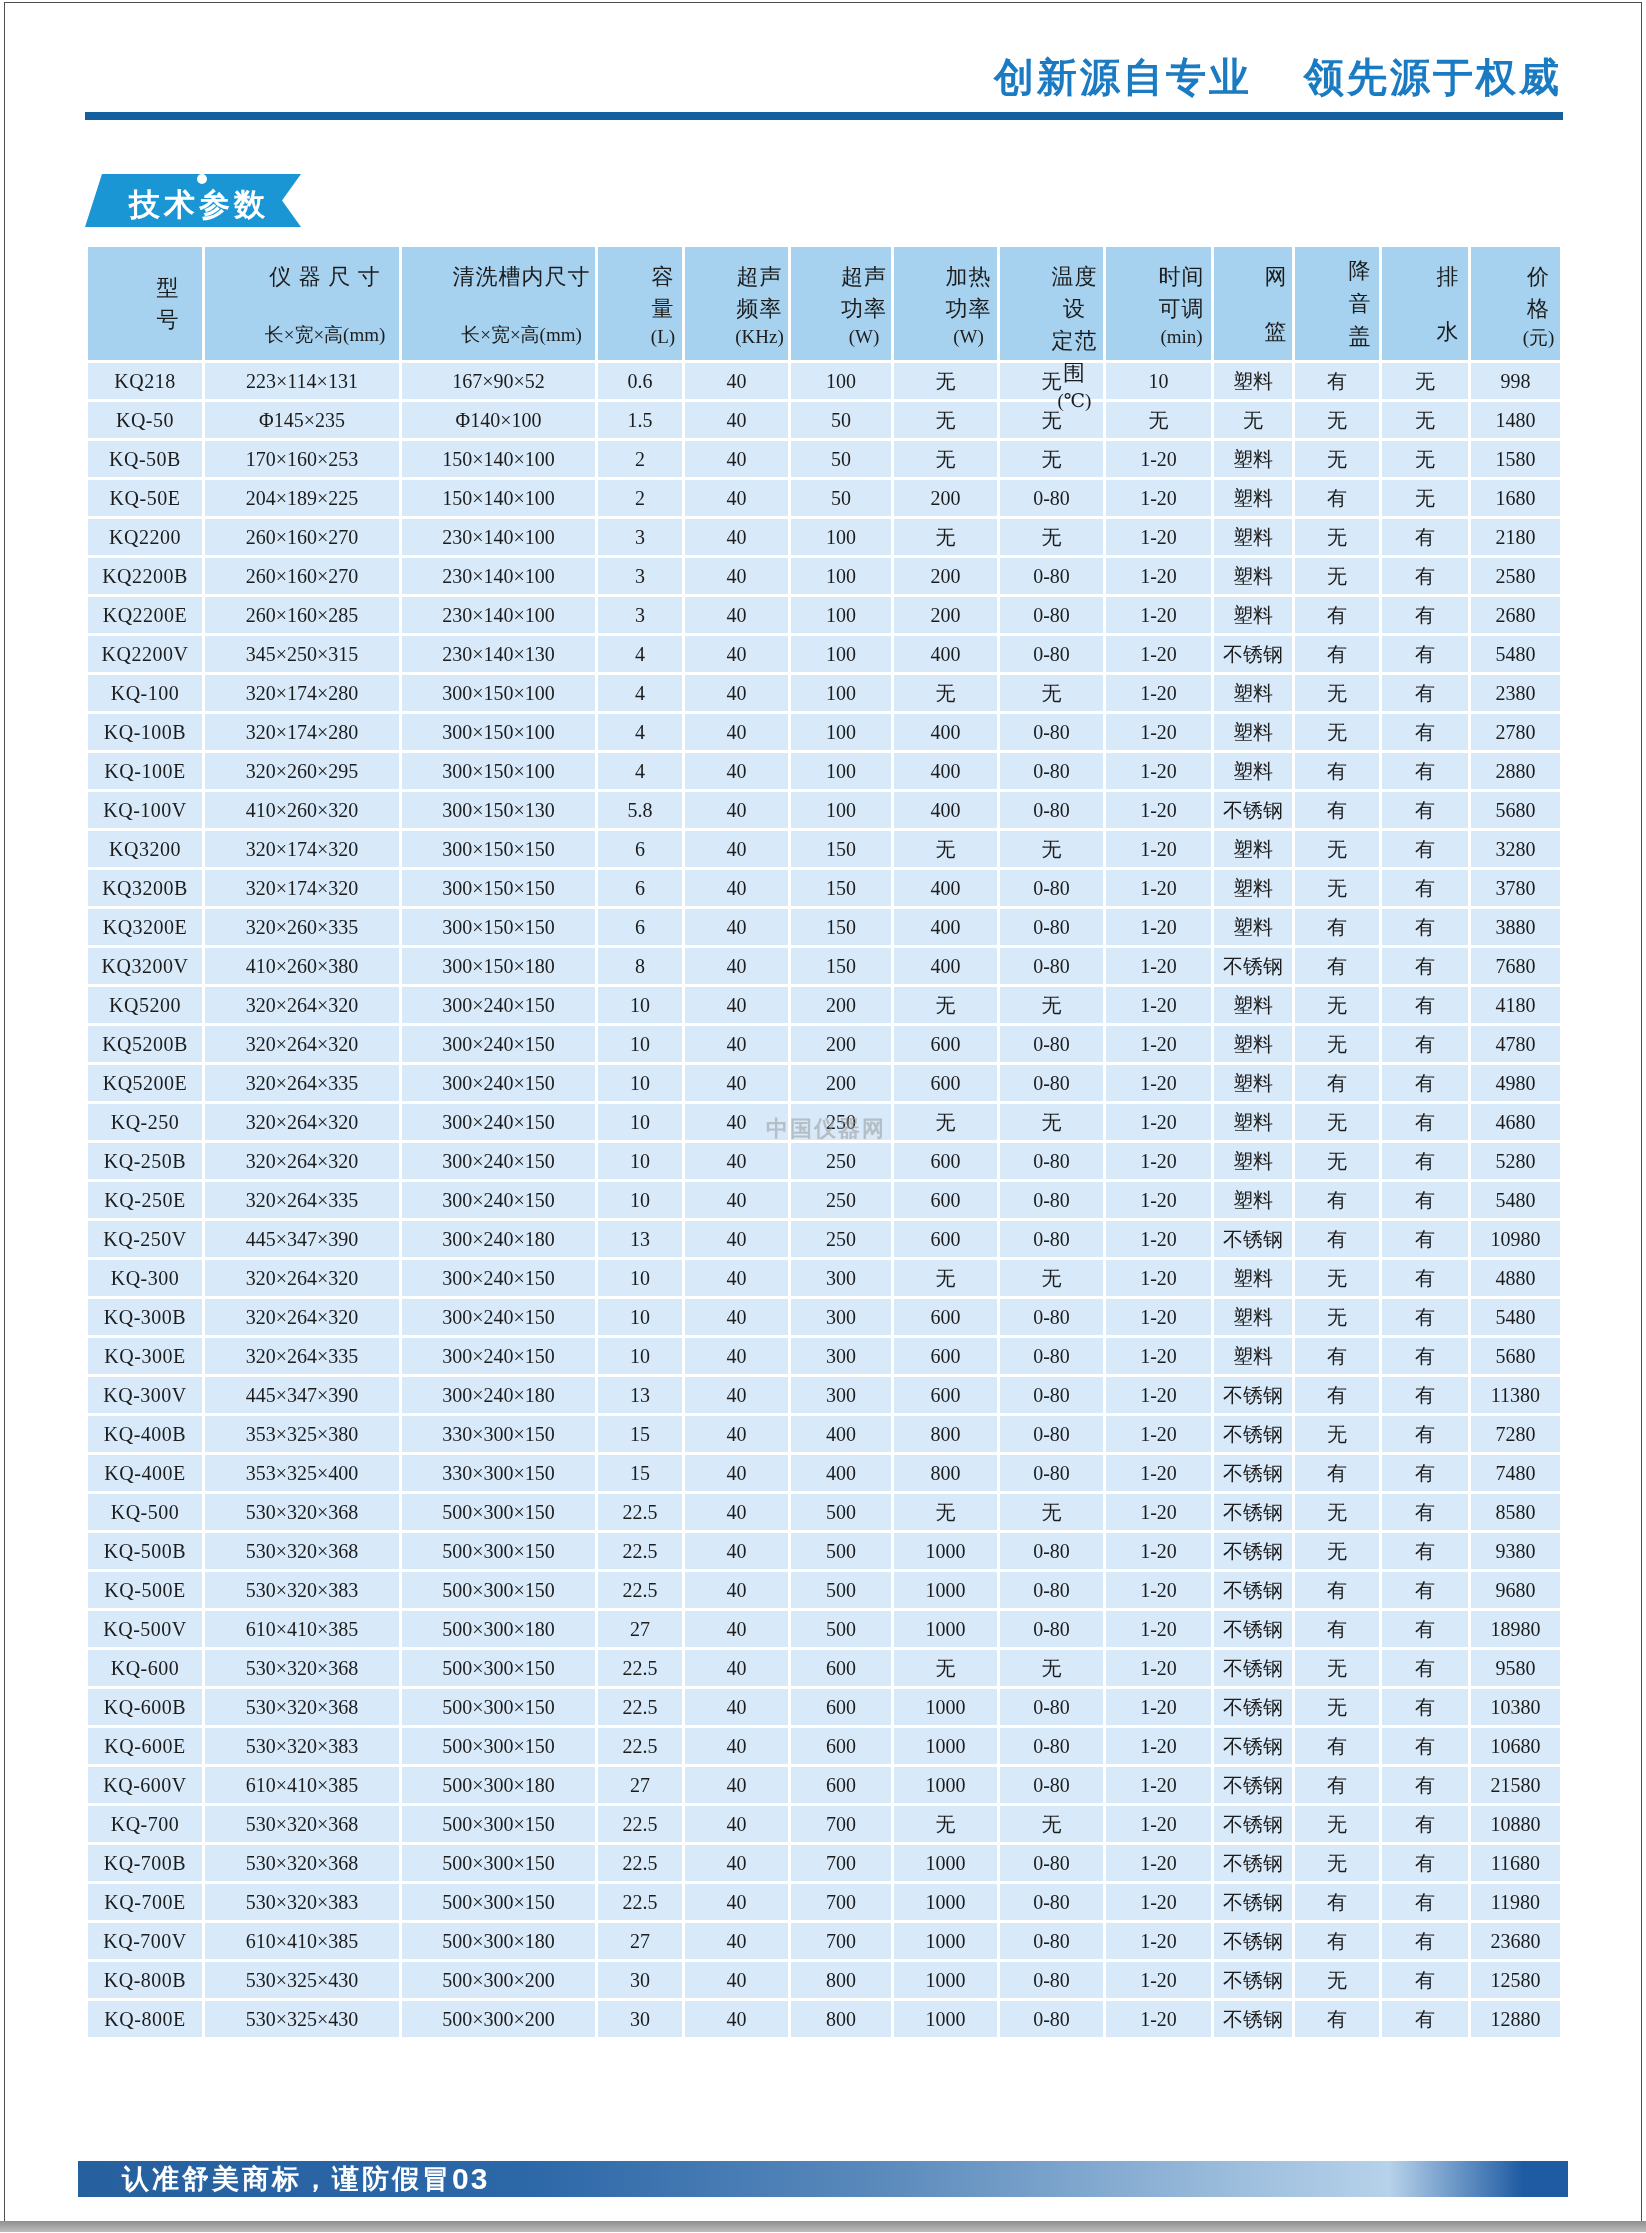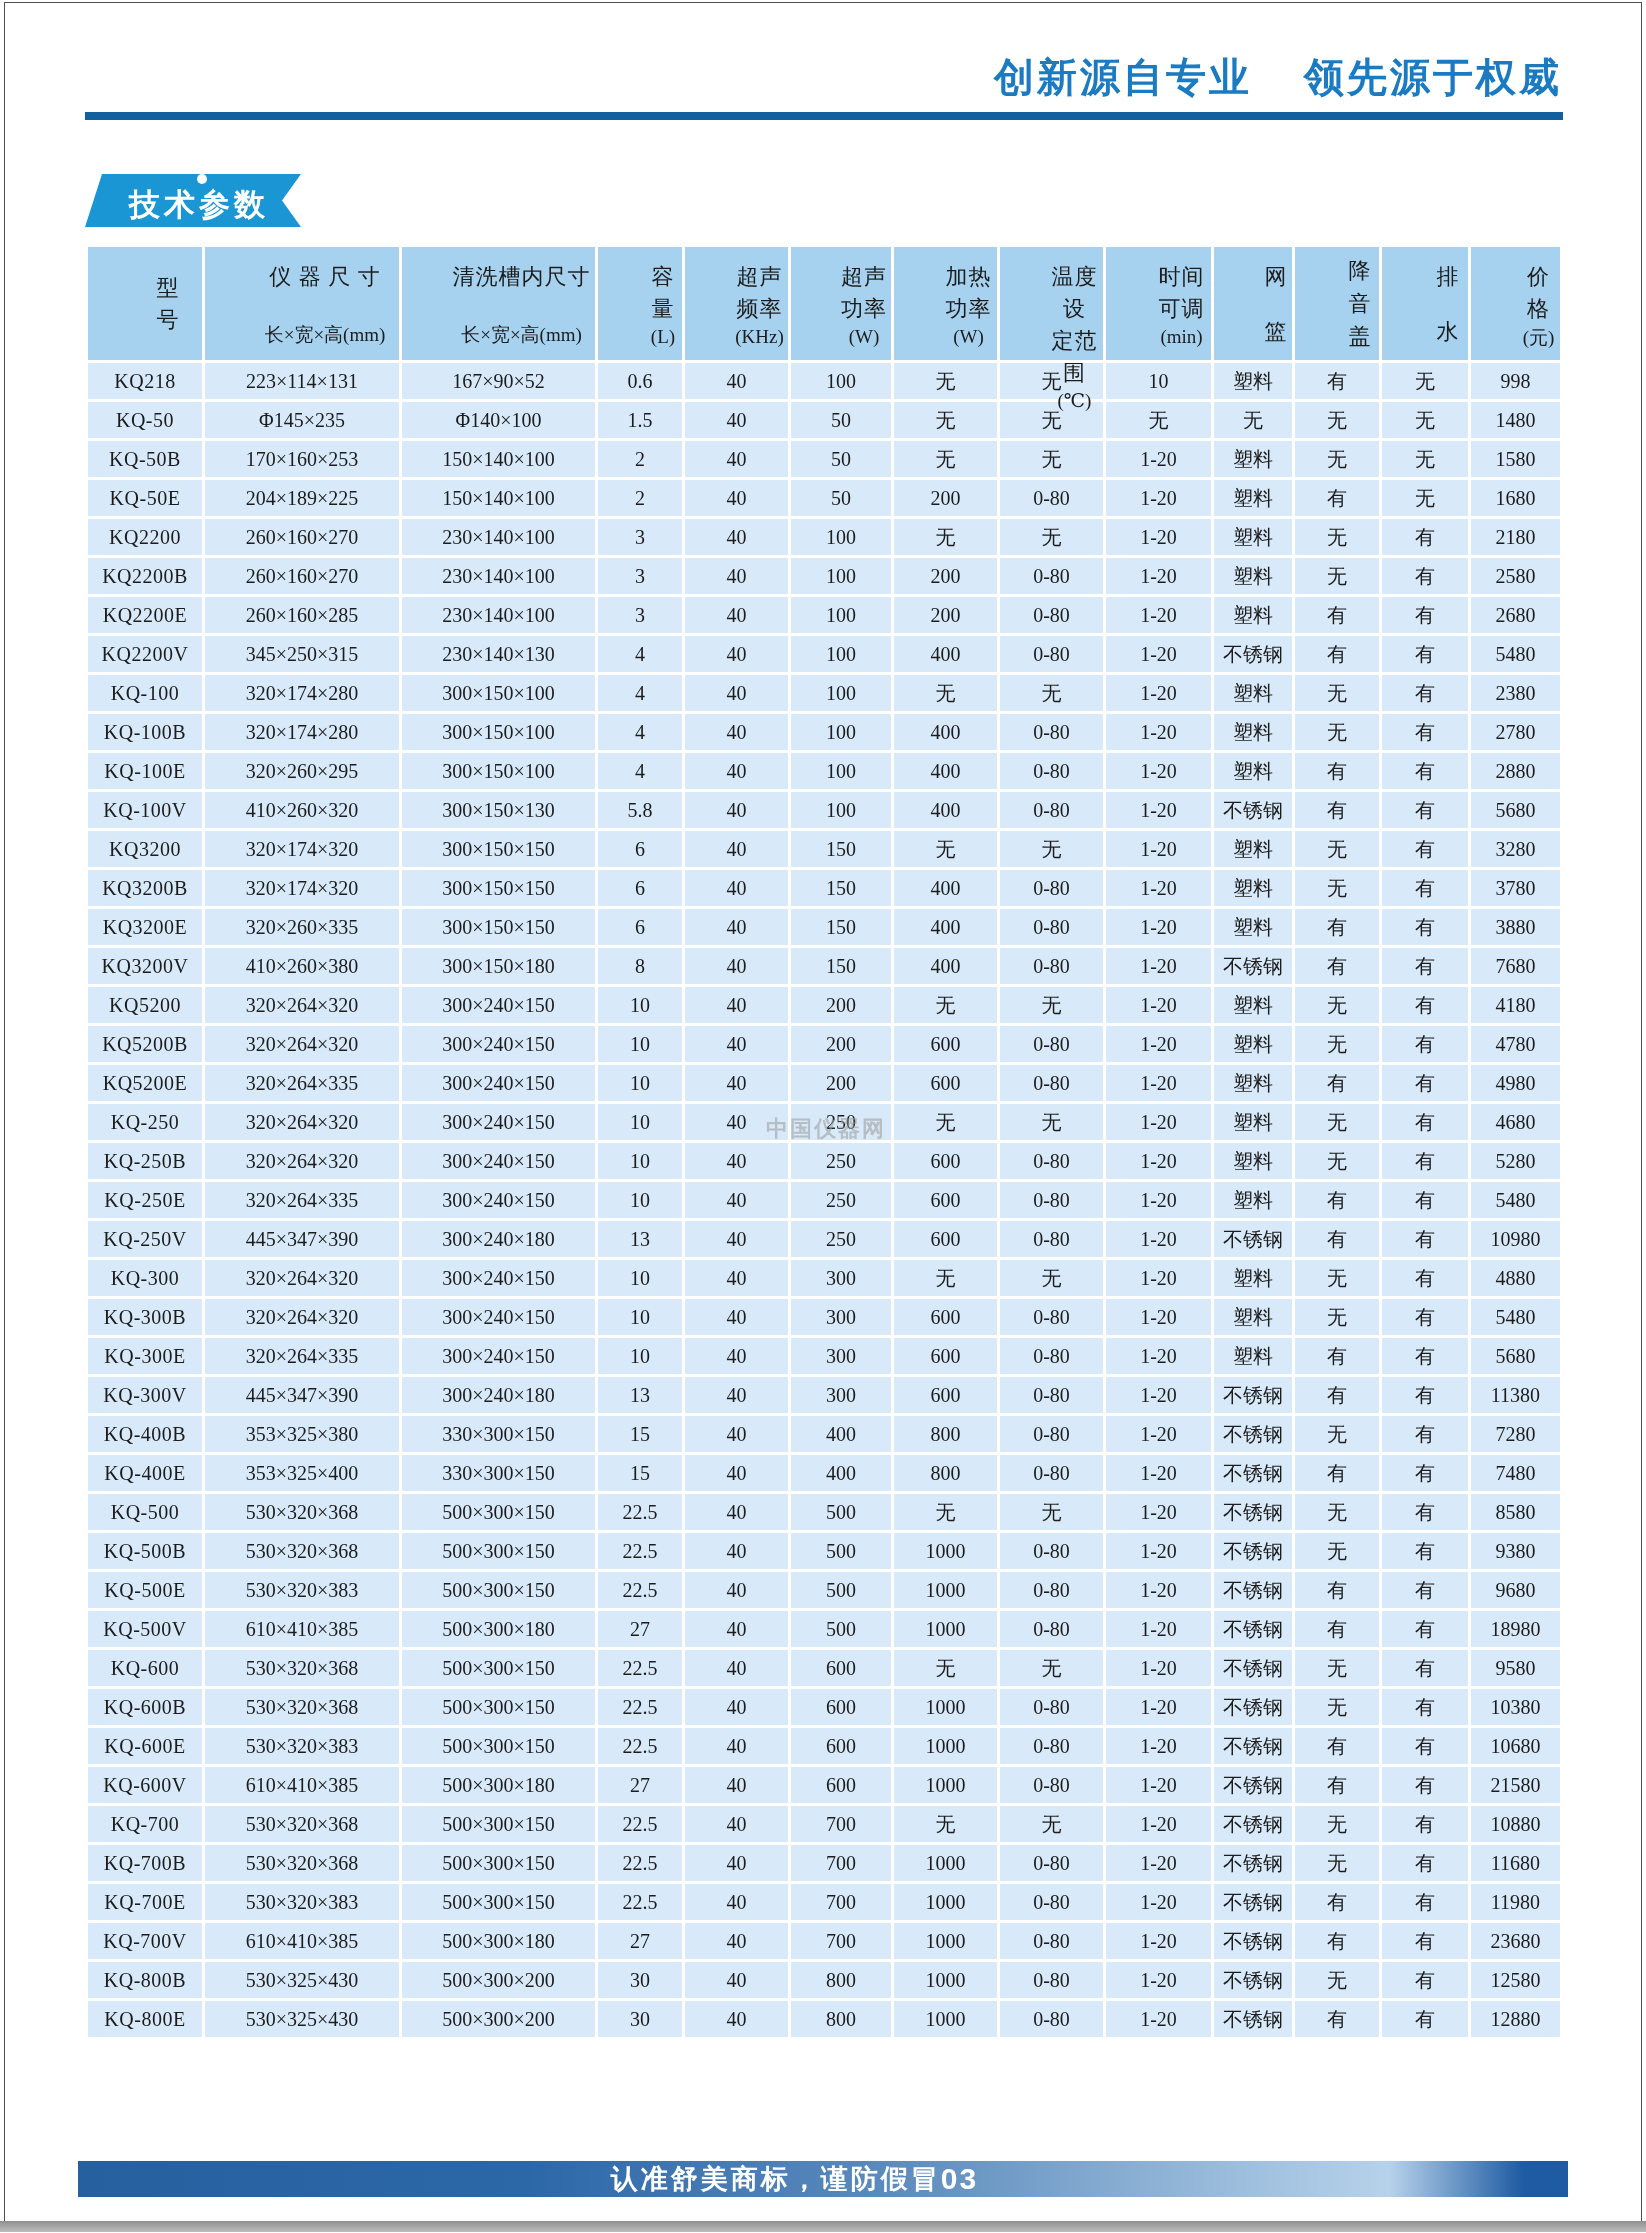--- a/index.html
+++ b/index.html
@@ -70,21 +70,21 @@
   
   .watermark{
     position:absolute;left:766px;top:1102px;
     font-size:22px;font-weight:bold;color:var(--watermark-gray,#9b9b9b);
     opacity:0.55;letter-spacing:2px;white-space:nowrap;margin-top:12px;
   }
   
   .footer-banner{
     position:absolute;left:78px;top:2161px;width:1490px;height:36px;
     background:linear-gradient(90deg,#26609f 0%,#2c67a8 30%,#5d8cbd 55%,#9dbedd 78%,#b7d2ea 88%,#1e5ba2 97%,#1e5ba2 100%);
-    display:flex;align-items:center;justify-content:center;
+    display:flex;align-items:center;justify-content:flex-start;
   }
   .footer-slogan{
     color:#fff;font-size:27px;font-weight:bold;letter-spacing:3px;
     padding-left:44px;white-space:nowrap;
   }
   .page-number{
     color:#fff;font-size:30px;font-weight:bold;letter-spacing:2px;
     padding-right:101px;
   }
 </style>

